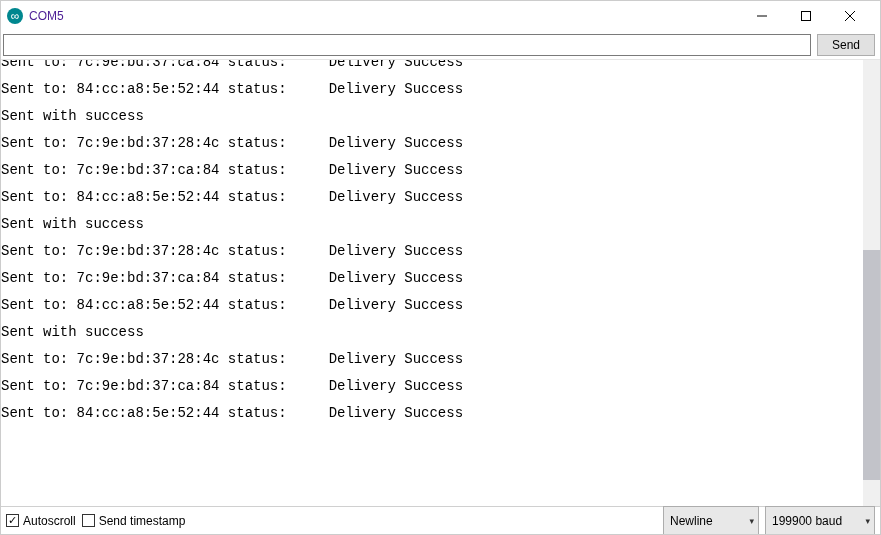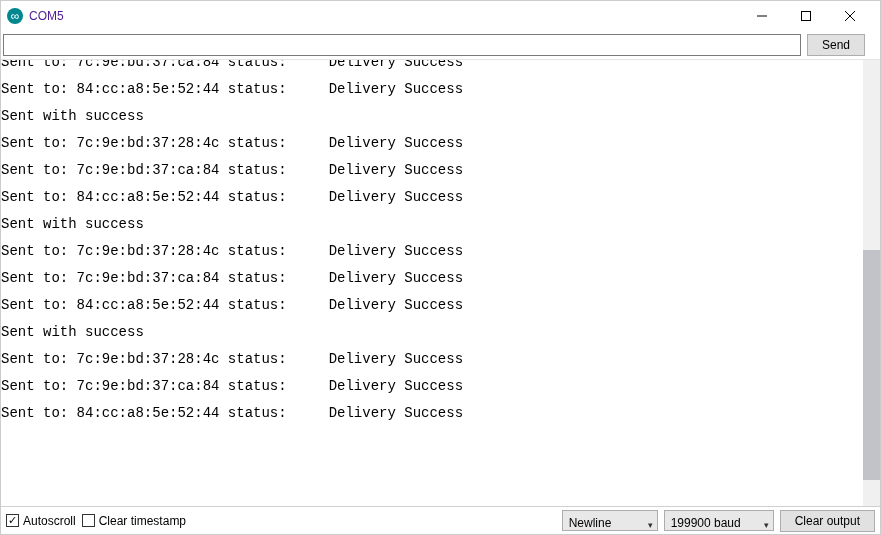--- a/index.html
+++ b/index.html
@@ -42,21 +42,21 @@
   .titlebar .spacer { flex: 1; }
   .win-btn {
     width: 44px; height: 28px;
     display: flex; align-items: center; justify-content: center;
     color: #111;
   }
   .win-btn svg { width: 10px; height: 10px; }
 
   .input-row {
     display: flex;
-    padding: 3px 15px 3px 2px;
+    padding: 3px 5px 3px 2px;
     gap: 6px;
     align-items: flex-start;
   }
   .input-row input[type=text] {
     flex: 1;
     height: 22px;
     border: 1px solid #7a7a7a;
     padding: 0 4px;
     font-family: inherit;
     font-size: 12px;
@@ -119,23 +119,23 @@
   }
   .chk .box {
     width: 13px; height: 13px;
     border: 1px solid #333;
     display: flex; align-items: center; justify-content: center;
     font-size: 11px; line-height: 1;
   }
   .bottombar .spacer { flex: 1; }
   .select {
     border: 1px solid #adadad;
-    height: 21px;
-    display: flex;
-    align-items: flex-end;
+    height: 29px;
+    display: flex;
+    align-items: center;
     padding: 0 4px 0 6px;
     gap: 10px;
     background: #e8e8e8;
     font-size: 12px;
     min-width: 96px;
     justify-content: space-between;
   }
   .select .chev { font-size: 9px; color: #333; }
 </style>
 </head>
@@ -188,25 +188,24 @@
   </div>
 </div>
 
 <div class="bottombar">
   <label class="chk">
     <span class="box" id="chk-auto">✓</span>
     <span>Autoscroll</span>
   </label>
   <label class="chk">
     <span class="box" id="chk-ts"></span>
-    <span>Clear timestamp</span>
+    <span>Send timestamp</span>
   </label>
   <span class="spacer"></span>
   <div class="select">
     <span>Newline</span>
     <span class="chev">▾</span>
   </div>
   <div class="select" style="min-width:110px">
     <span>199900 baud</span>
     <span class="chev">▾</span>
   </div>
-  <div class="btn">Clear output</div>
 </div>
 
 </body></html>

